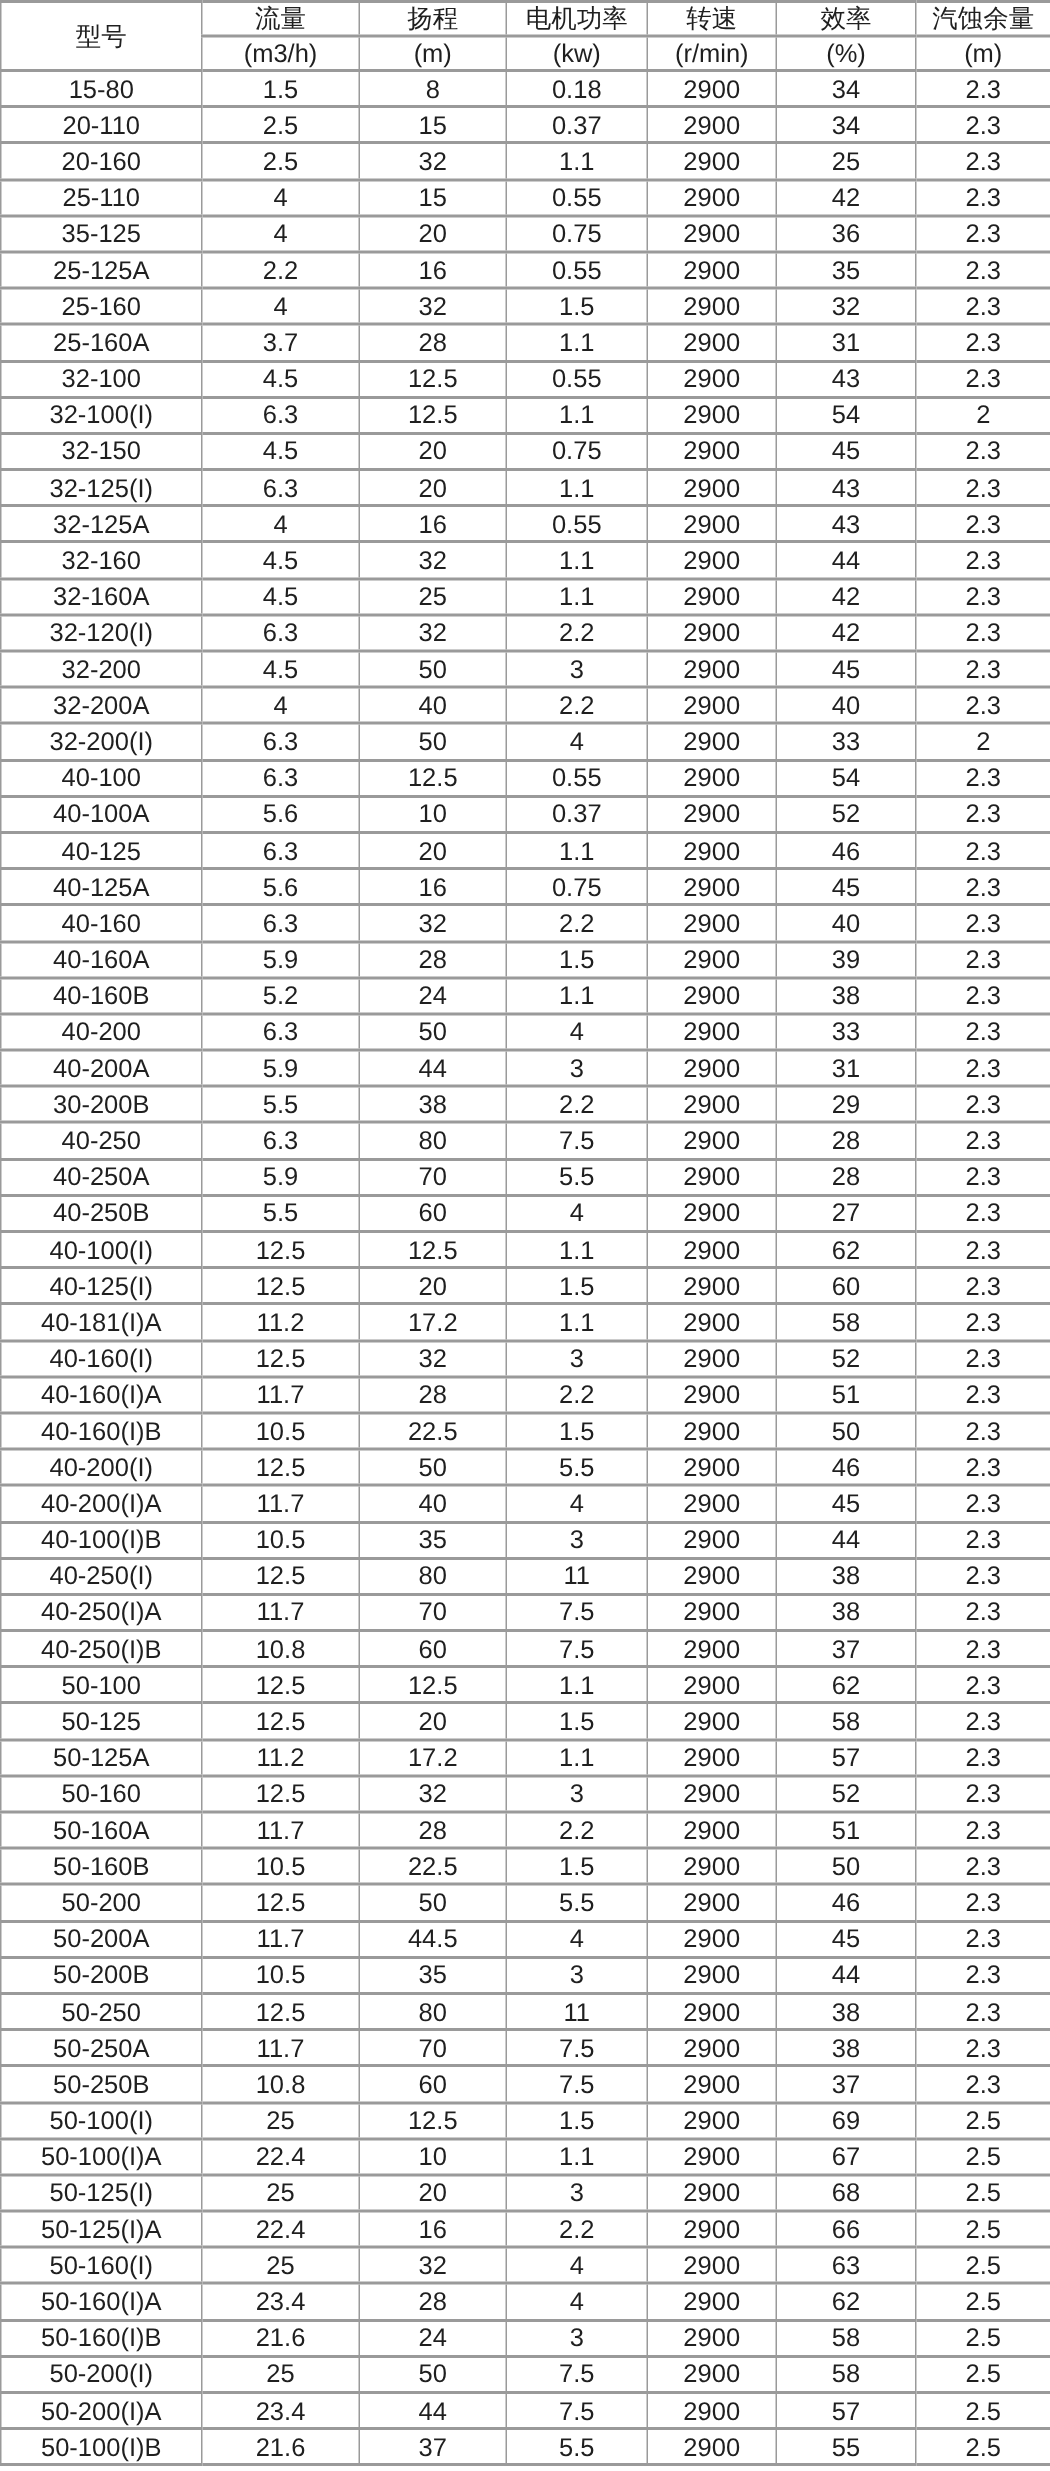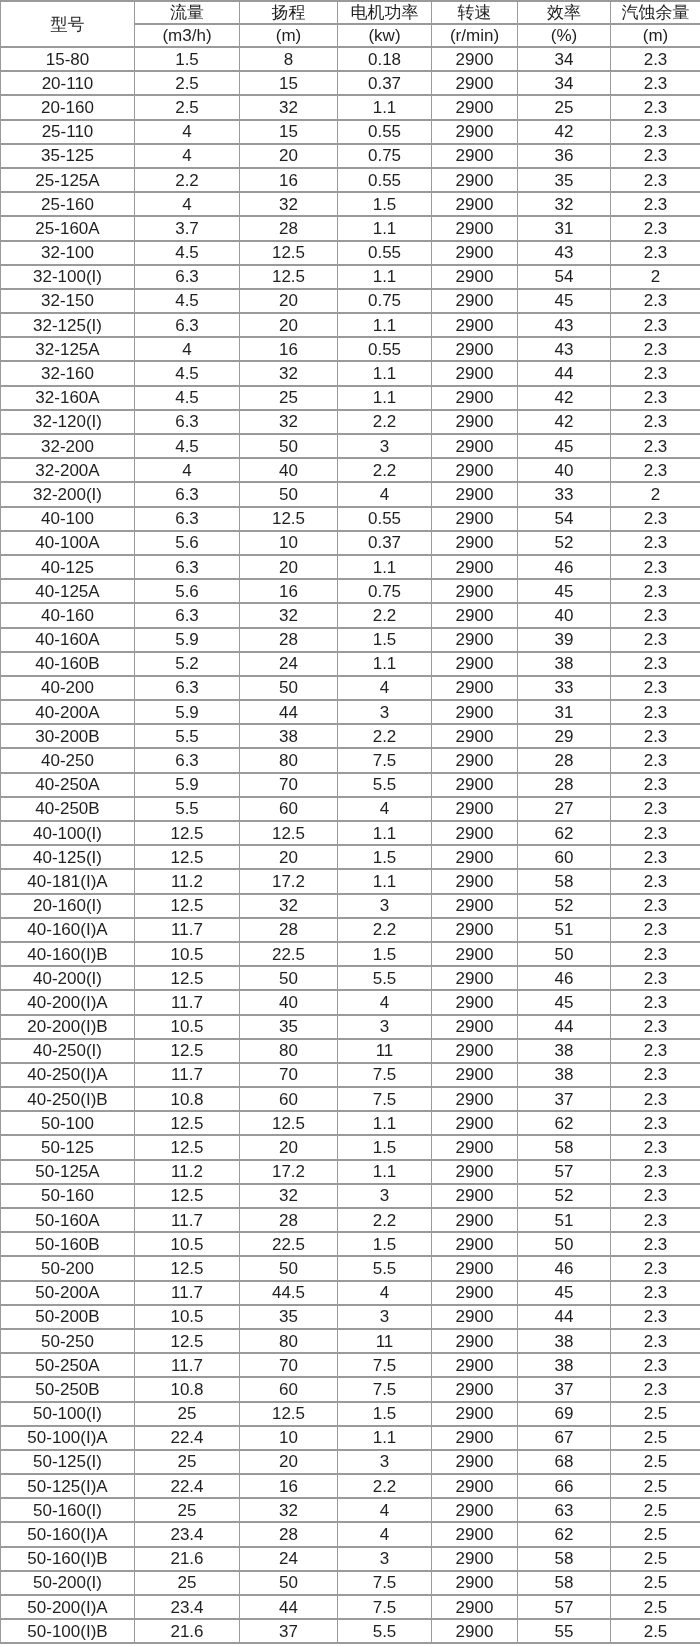--- a/index.html
+++ b/index.html
@@ -382,21 +382,21 @@
       <tr>
         <td>40-181(I)A</td>
         <td>11.2</td>
         <td>17.2</td>
         <td>1.1</td>
         <td>2900</td>
         <td>58</td>
         <td>2.3</td>
       </tr>
       <tr>
-        <td>20-160(I)</td>
+        <td>40-160(I)</td>
         <td>12.5</td>
         <td>32</td>
         <td>3</td>
         <td>2900</td>
         <td>52</td>
         <td>2.3</td>
       </tr>
       <tr>
         <td>40-160(I)A</td>
         <td>11.7</td>
@@ -427,21 +427,21 @@
       <tr>
         <td>40-200(I)A</td>
         <td>11.7</td>
         <td>40</td>
         <td>4</td>
         <td>2900</td>
         <td>45</td>
         <td>2.3</td>
       </tr>
       <tr>
-        <td>20-200(I)B</td>
+        <td>40-100(I)B</td>
         <td>10.5</td>
         <td>35</td>
         <td>3</td>
         <td>2900</td>
         <td>44</td>
         <td>2.3</td>
       </tr>
       <tr>
         <td>40-250(I)</td>
         <td>12.5</td>

